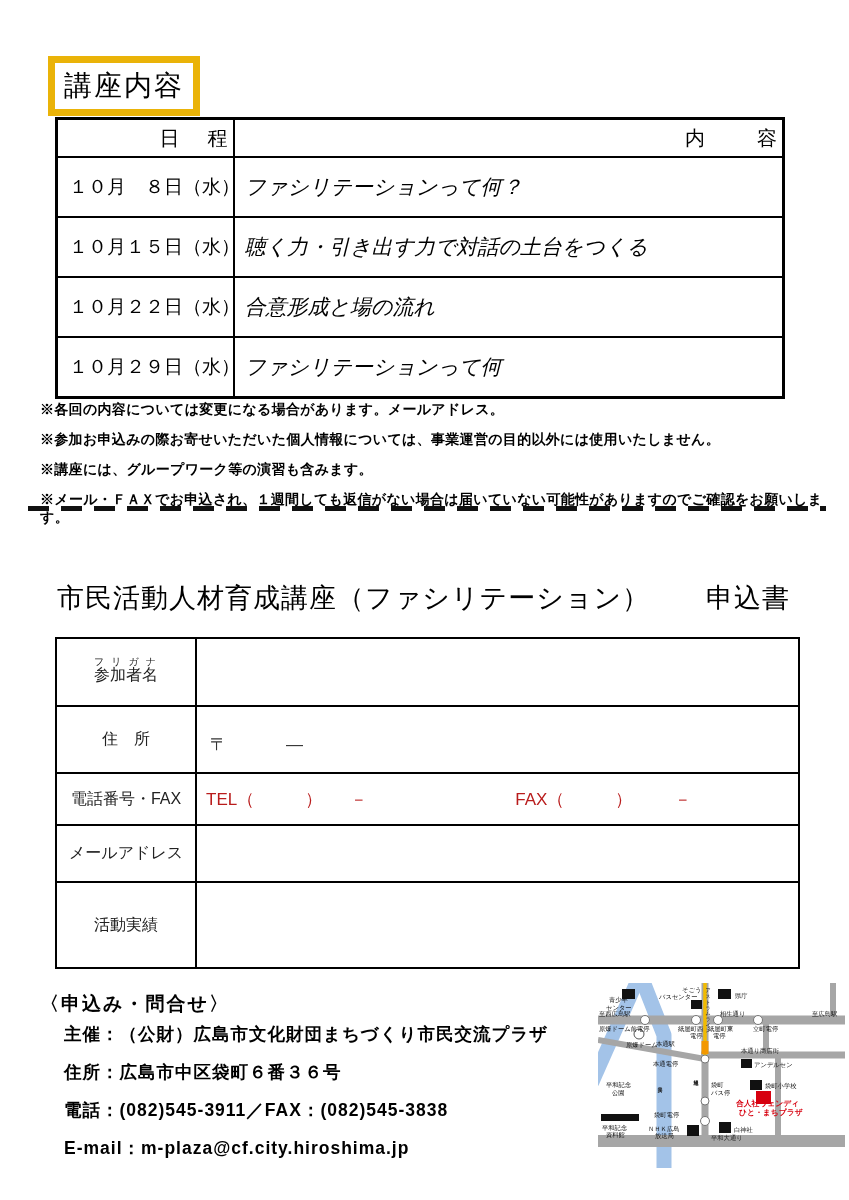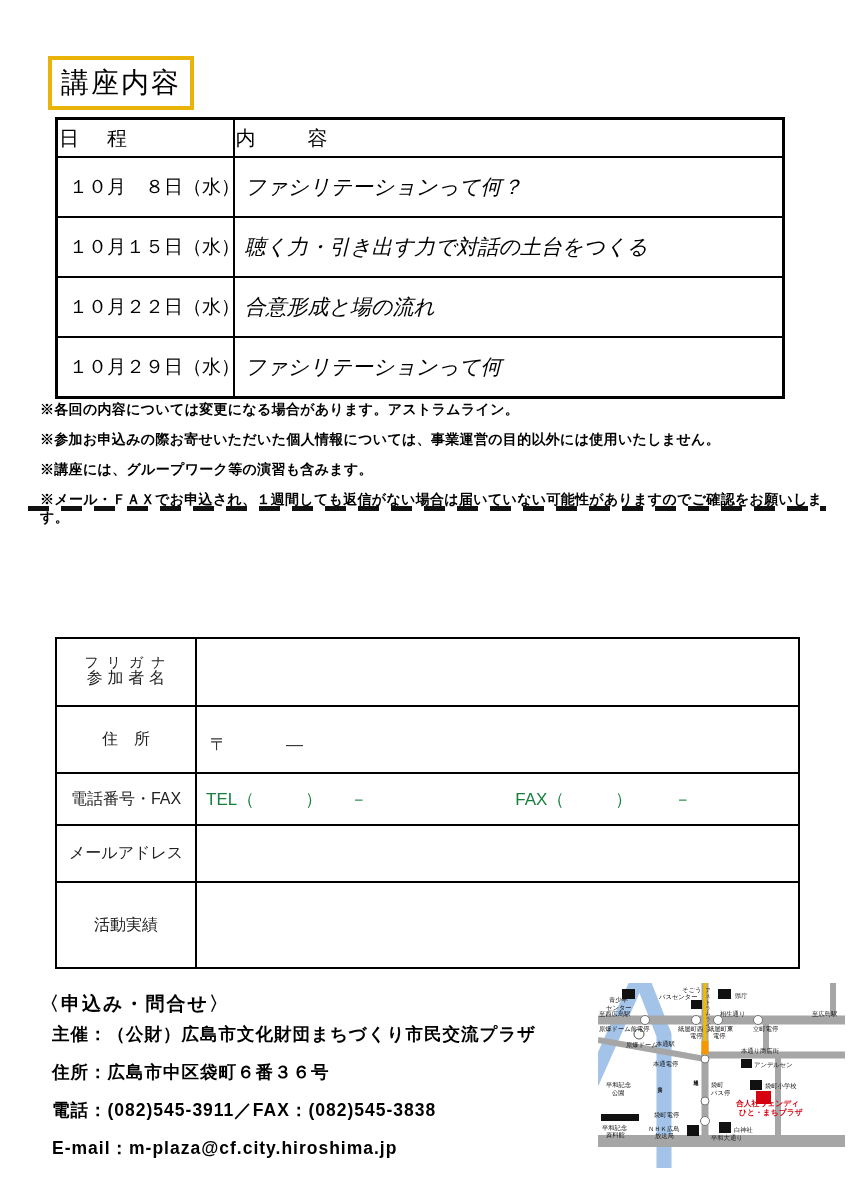--- a/index.html
+++ b/index.html
@@ -1,28 +1,28 @@
 <!DOCTYPE html>
 <html lang="ja"><head>
 <meta charset="utf-8">
 <style>
   html,body{margin:0;padding:0;background:#fff;}
   body{width:849px;height:1200px;font-family:"Liberation Sans",sans-serif;color:#000;}
   .page{position:relative;width:849px;height:1200px;background:#fff;overflow:hidden;}
 
   
-  .title-box{position:absolute;left:48px;top:56px;border:4px solid #eab308;
+  .title-box{position:absolute;left:48px;top:56px;border:7px solid #eab308;
     font-size:28px;letter-spacing:2px;padding:4px 9px;font-weight:500;}
 
   
   table.schedule{position:absolute;left:55px;top:117px;width:730px;border-collapse:collapse;
     table-layout:fixed;}
   table.schedule th,table.schedule td{border:2px solid #000;}
   table.schedule{border:3px solid #000;}
-  table.schedule th{height:34px;font-size:20px;font-weight:500;letter-spacing:4px;text-align:left;}
+  table.schedule th{height:34px;font-size:20px;font-weight:500;letter-spacing:4px;text-align:right;}
   table.schedule col.c1{width:177px;}
   table.schedule td{height:56px;}
   td.sched-date{font-size:19px;padding-left:11px;white-space:nowrap;}
   td.sched-content{font-size:21px;font-style:italic;font-weight:500;padding-left:10px;}
 
   
   .notes{position:absolute;left:40px;top:401px;width:805px;}
   .notes p{margin:0 0 12px 0;font-size:14px;font-weight:bold;letter-spacing:.3px;}
 
   
@@ -33,37 +33,37 @@
   .app-date{position:absolute;left:568px;top:536px;font-size:17px;letter-spacing:1px;}
   .form-title{position:absolute;left:57px;top:580px;margin:0;font-size:27px;font-weight:500;
     letter-spacing:1px;white-space:nowrap;}
 
   
   table.appform{position:absolute;left:55px;top:637px;width:745px;border-collapse:collapse;
     table-layout:fixed;border:2px solid #000;}
   table.appform td{border:2px solid #000;vertical-align:middle;}
   table.appform col.fc1{width:140px;}
   td.flabel{text-align:center;font-size:16px;color:#222;}
-  ruby rt{font-size:14px;letter-spacing:2px;color:#222;}
+  ruby rt{font-size:10px;letter-spacing:2px;color:#222;}
   tr.r-name td{height:64px;}
   tr.r-addr td{height:63px;}
   tr.r-tel td{height:48px;}
   tr.r-mail td{height:53px;}
   tr.r-act td{height:82px;}
   td.v-addr{vertical-align:top;}
   .postal{display:inline-block;margin:10px 0 0 12px;font-size:17px;color:#333;letter-spacing:2px;}
-  .telfax{font-size:17px;color:#15803d;white-space:nowrap;}
+  .telfax{font-size:17px;color:#b91c1c;white-space:nowrap;}
   .telfax .tel{margin-left:8px;}
   .telfax .dash1{margin-left:28px;}
   .telfax .fax{margin-left:148px;}
   .telfax .dash2{margin-left:42px;}
 
   
   .contact-heading{position:absolute;left:40px;top:991px;font-size:19px;font-weight:bold;letter-spacing:2px;}
-  .contact-lines{position:absolute;left:52px;top:1022px;width:540px;}
+  .contact-lines{position:absolute;left:64px;top:1022px;width:540px;}
   .contact-lines p{margin:0 0 14px 0;font-size:17.5px;font-weight:bold;letter-spacing:1px;white-space:nowrap;}
 
   
   svg.map{position:absolute;left:598px;top:983px;width:247px;height:185px;}
   svg.map text{font-family:"Liberation Sans",sans-serif;font-size:6.3px;fill:#111;}
   svg.map text.tiny{font-size:5px;}
   svg.map text.v{writing-mode:vertical-rl;}
   svg.map text.red{font-size:7.8px;font-weight:bold;fill:#d7000f;}
   svg.map text.onroad{fill:#222;}
 </style>
@@ -97,29 +97,30 @@
       <td class="sched-content">合意形成と場の流れ</td>
     </tr>
     <tr>
       <td class="sched-date">１０月２９日（水）</td>
       <td class="sched-content">ファシリテーションって何</td>
     </tr>
   </tbody>
     </table>
 
   <div class="notes">
-    <p>※各回の内容については変更になる場合があります。アストラムライン。</p>
+    <p>※各回の内容については変更になる場合があります。メールアドレス。</p>
     <p>※参加お申込みの際お寄せいただいた個人情報については、事業運営の目的以外には使用いたしません。</p>
     <p>※講座には、グループワーク等の演習も含みます。</p>
     <p>※メール・ＦＡＸでお申込され、１週間しても返信がない場合は届いていない可能性がありますのでご確認をお願いします。</p>
   </div>
 
   <div class="cut-line"></div>
 
 
+  <h1 class="form-title">市民活動人材育成講座（ファシリテーション）　　申込書</h1>
 
   <table class="appform">
     <colgroup>
         <col class="fc1">
         <col>
       </colgroup>
     <tbody>
         <tr class="r-name">
       <td class="flabel">
         <ruby>

